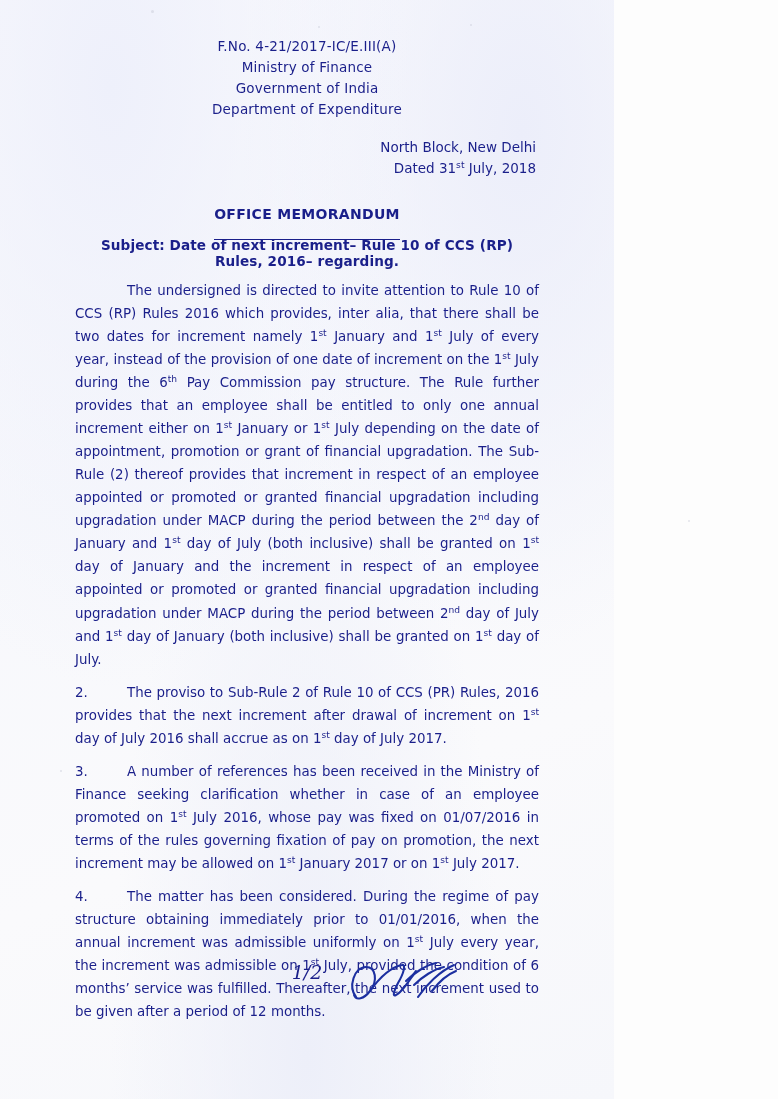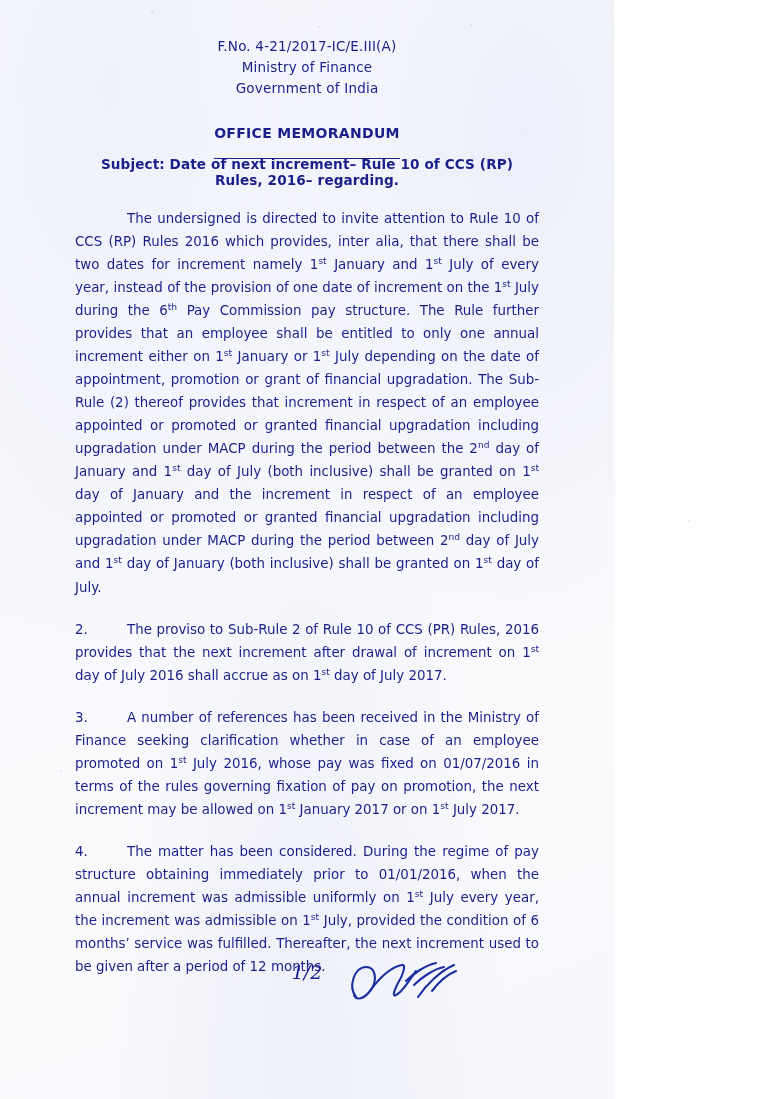--- a/index.html
+++ b/index.html
@@ -66,21 +66,21 @@
     padding-bottom: 17px;
   }
   .subject {
     margin-top: 15px;
     font-size: 13.6px;
     font-weight: bold;
     text-align: center;
     letter-spacing: 0.1px;
   }
   .para {
-    margin-top: 19px;
+    margin-top: 10px;
     font-size: 13.4px;
     line-height: 1.72;
     text-align: justify;
     text-justify: inter-word;
   }
   .para.indent1 { text-indent: 52px; }
   .para .num {
     display: inline-block;
     width: 52px;
   }
@@ -128,22 +128,27 @@
   <div class="speck" style="left:470px; top:24px; width:2px; height:2px;"></div>
   <div class="speck" style="left:688px; top:520px; width:2px; height:2px;"></div>
   <div class="speck" style="left:60px; top:770px; width:2px; height:2px;"></div>
 
   <div class="content">
 
     <div class="hdr">
       <div>F.No. 4-21/2017-IC/E.III(A)</div>
       <div>Ministry of Finance</div>
       <div>Government of India</div>
+      <div>Department of Expenditure</div>
     </div>
 
+    <div class="place">
+      <div>North Block, New Delhi</div>
+      <div><span>Dated 31</span><sup>st</sup><span> July, 2018</span></div>
+    </div>
 
     <div class="om"><span>OFFICE MEMORANDUM</span></div>
 
     <div class="subject">Subject: Date of next increment– Rule 10 of CCS (RP) Rules, 2016– regarding.</div>
 
     <div class="para indent1" id="p0">The undersigned is directed to invite attention to Rule 10 of CCS (RP) Rules 2016 which provides, inter alia, that there shall be two dates for increment namely 1<sup>st</sup> January and 1<sup>st</sup> July of every year, instead of the provision of one date of increment on the 1<sup>st</sup> July during the 6<sup>th</sup> Pay Commission pay structure.  The Rule further provides that an employee shall be entitled to only one annual increment either on 1<sup>st</sup> January or 1<sup>st</sup> July depending on the date of appointment, promotion or grant of financial upgradation.   The Sub-Rule (2) thereof provides that increment in respect of an employee appointed or promoted or granted financial upgradation including upgradation under MACP during the period between the 2<sup>nd</sup> day of January and 1<sup>st</sup> day of July (both inclusive) shall be granted on 1<sup>st</sup> day of January and the increment in respect of an employee appointed or promoted or granted financial upgradation including upgradation under MACP during the period between 2<sup>nd</sup> day of July and 1<sup>st</sup> day of January (both inclusive) shall be granted on 1<sup>st</sup> day of July.</div>
     <div class="para" id="p1"><span class="num">2.</span>The proviso to Sub-Rule 2 of Rule 10 of CCS (PR) Rules, 2016 provides that the next increment after drawal of increment on 1<sup>st</sup> day of July 2016 shall accrue as on 1<sup>st</sup> day of July 2017.</div>
     <div class="para" id="p2"><span class="num">3.</span>A number of references has been received in the Ministry of Finance seeking clarification whether in case of an employee promoted on 1<sup>st</sup> July 2016, whose pay was fixed on 01/07/2016 in terms of the rules governing fixation of pay on promotion, the next increment may be allowed on 1<sup>st</sup> January 2017 or on 1<sup>st</sup> July 2017.</div>
     <div class="para" id="p3"><span class="num">4.</span>The matter has been considered.   During the regime of pay structure obtaining immediately prior to 01/01/2016, when the annual increment was admissible uniformly on 1<sup>st</sup> July every year, the increment was admissible on 1<sup>st</sup> July, provided  the  condition of 6 months’ service was fulfilled.   Thereafter, the next increment used to be given after a period of 12 months.</div>
 

